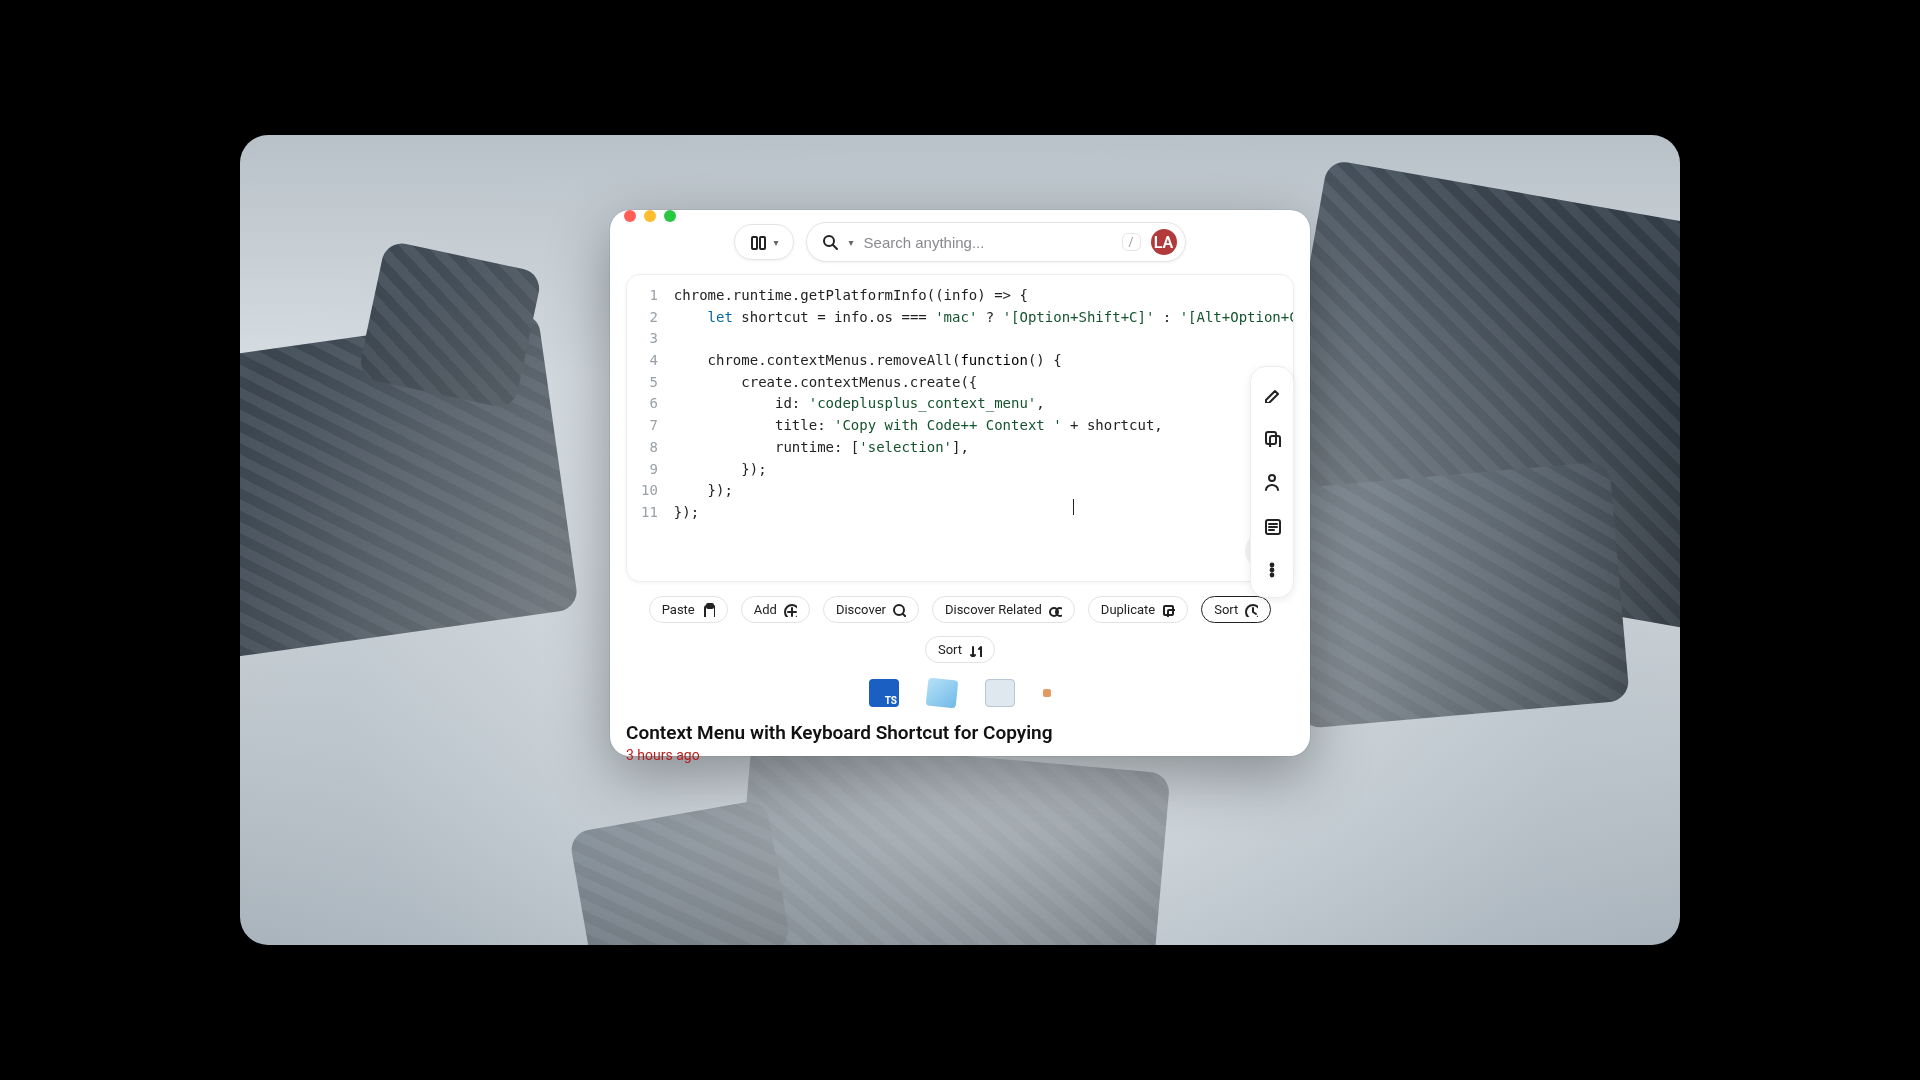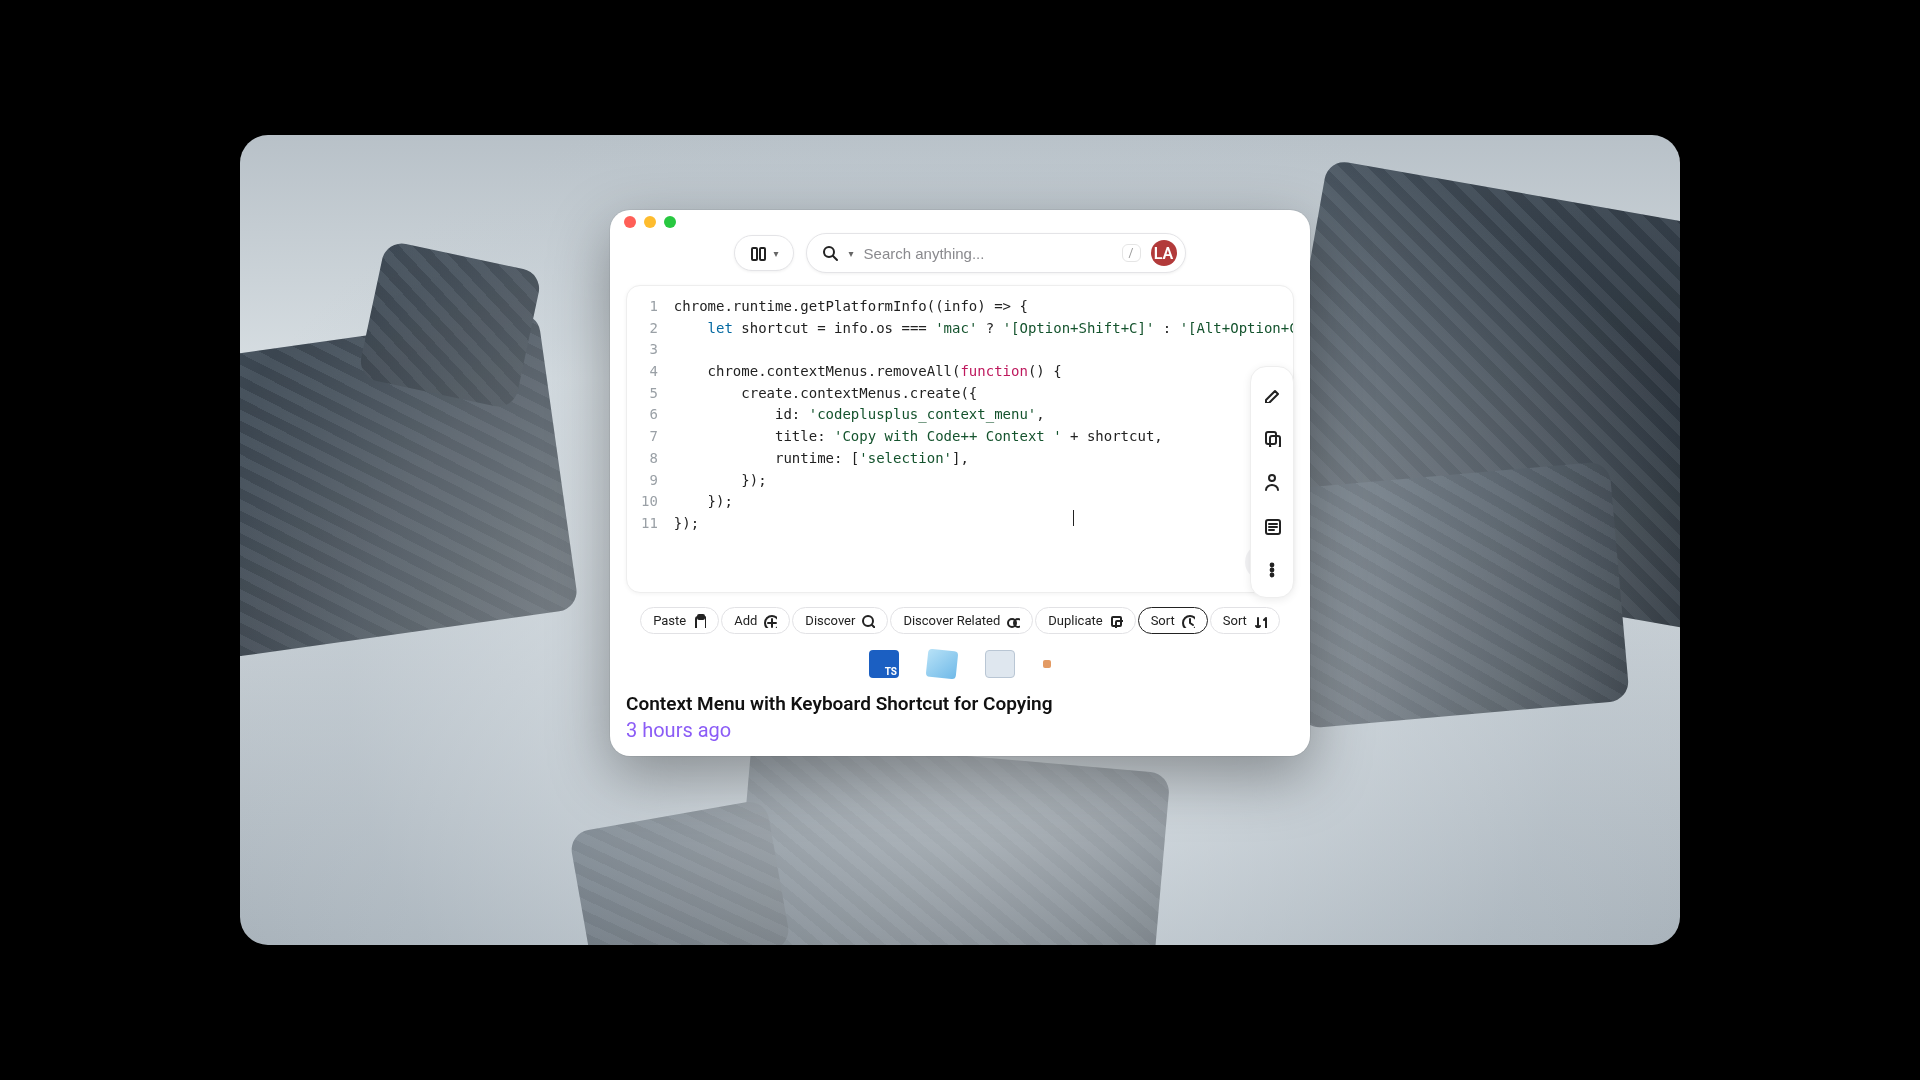--- a/index.html
+++ b/index.html
@@ -44,42 +44,42 @@
 .searchbar input::placeholder{color:#8a8a8e}
 .kbd{font-size:12px;color:#999;border:1px solid #e5e5e5;border-radius:6px;padding:1px 6px}
 .avatar{width:26px;height:26px;border-radius:50%;background:#b23a3a;color:#fff;font-size:16px;font-weight:600;display:flex;align-items:center;justify-content:center}
 .chev{font-size:10px;color:#666}
 
 .content{position:relative;flex:1;padding:0 16px 14px;display:flex;flex-direction:column;gap:14px}
 .codecard{position:relative;background:#fff;border:1px solid #eee;border-radius:14px;height:308px;box-shadow:0 1px 4px rgba(0,0,0,.05);overflow:hidden}
 .code{display:flex;font-family:ui-monospace,SFMono-Regular,Menlo,Consolas,monospace;font-size:14px;line-height:1.55;padding:10px 0 10px 0;white-space:pre;overflow:hidden}
 .gutter{color:#9aa0a6;text-align:right;padding:0 16px 0 14px;user-select:none}
 .codebody{flex:1;overflow:hidden;color:#222}
-.kw{color:#0369a1}.fn{color:#be185d}.str{color:#14532d}
+.kw{color:#0369a1}.fn{color:#000000}.str{color:#14532d}
 .caret{position:absolute;left:446px;top:224px;width:1px;height:16px;background:#222}
 .wrapbtn{position:absolute;right:12px;bottom:12px;width:36px;height:36px;border-radius:50%;background:#f1f1f3;display:flex;align-items:center;justify-content:center;cursor:pointer}
 
 .sidetools{position:absolute;right:16px;top:156px;width:44px;background:#fff;border:1px solid #eee;border-radius:16px;box-shadow:0 2px 8px rgba(0,0,0,.08);display:flex;flex-direction:column;align-items:center;gap:22px;padding:16px 0}
 .sidetools .tool{width:22px;height:22px;display:flex;align-items:center;justify-content:center;cursor:pointer;color:#222}
 
-.chips{display:flex;gap:2px;justify-content:center;flex-wrap:wrap}
+.chips{display:flex;gap:13px;justify-content:center;flex-wrap:wrap}
 .chip{display:flex;align-items:center;gap:6px;background:#fff;border:1px solid #e2e2e5;border-radius:999px;padding:5px 12px;font-size:13px;color:#222;cursor:pointer}
 .chip.active{border-color:#222}
 
 .thumbs{display:flex;gap:28px;justify-content:center;align-items:center;margin-top:2px}
 .thumb{width:30px;height:28px;border-radius:4px;position:relative}
 .thumb.t1{background:#1b5fc2}
 .thumb.t1::after{content:"TS";position:absolute;right:2px;bottom:1px;font-size:10px;font-weight:700;color:#fff}
 .thumb.t2{background:linear-gradient(135deg,#b8e2f7,#6fb9e8);transform:rotate(6deg)}
 .thumb.t3{background:#dfe7ef;border:1px solid #b9c6d4}
 .thumb.t4{width:8px;height:8px;background:#e39a63;border-radius:2px}
 
 .meta{text-align:left}
 .meta h2{font-size:19px;font-weight:600;color:#111;margin-bottom:3px}
-.meta .time{font-size:20px;color:#8b5cf6}
+.meta .time{font-size:14px;color:#b91c1c}
 
 svg{width:18px;height:18px;stroke:#222;stroke-width:2;fill:none;stroke-linecap:round;stroke-linejoin:round}
 .chip svg{width:14px;height:14px}
 </style>
 </head>
 <body>
 
 <div class="frame">
   <div class="rock r1"></div>
   <div class="rock r2"></div>

